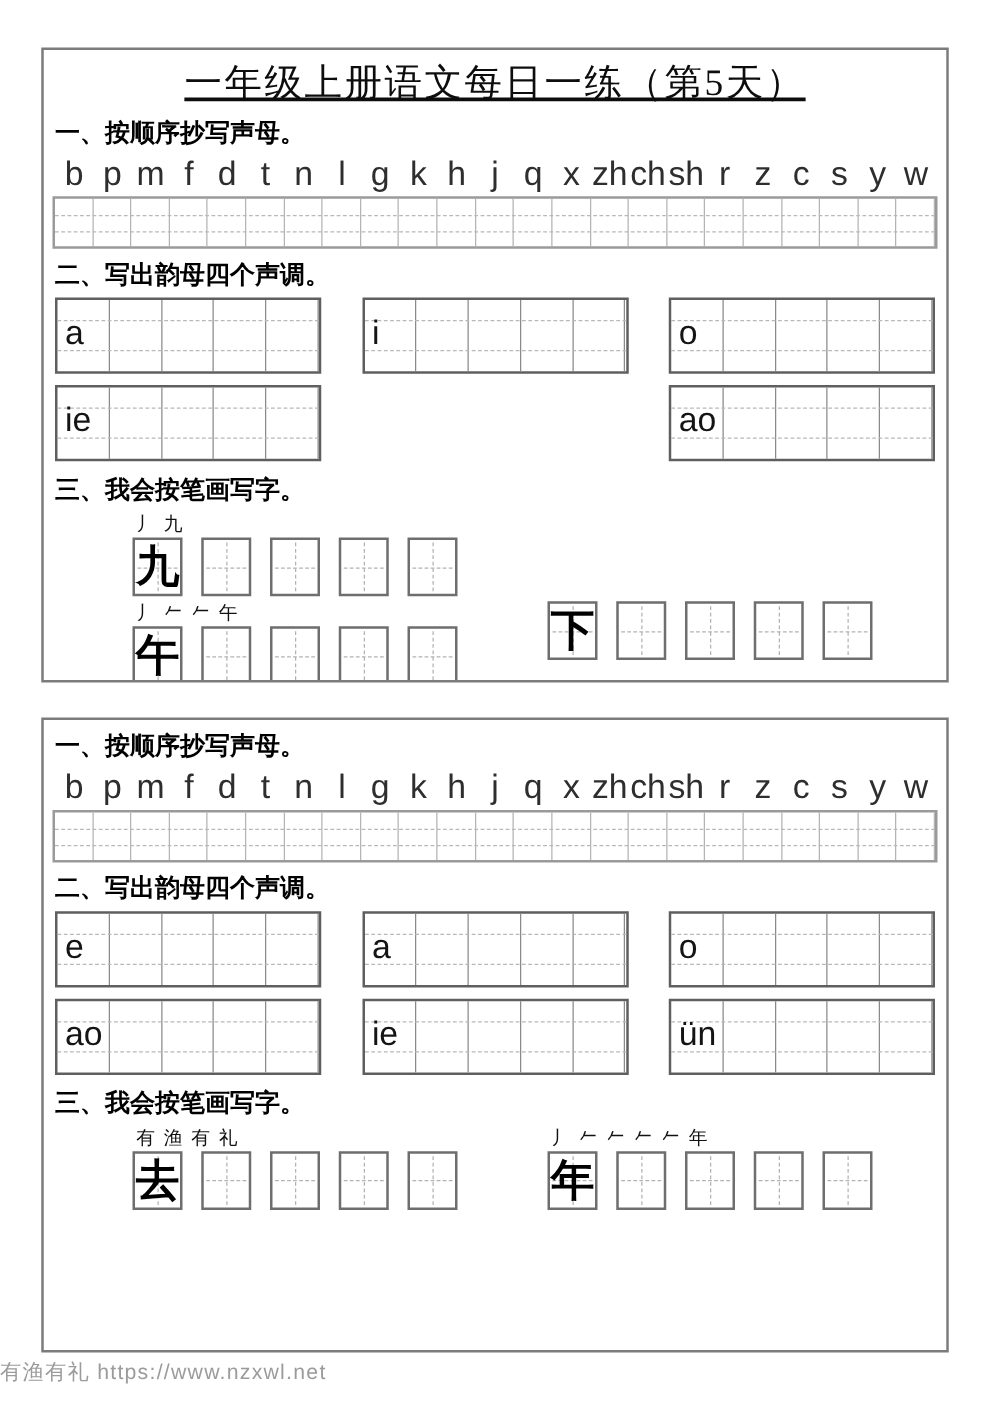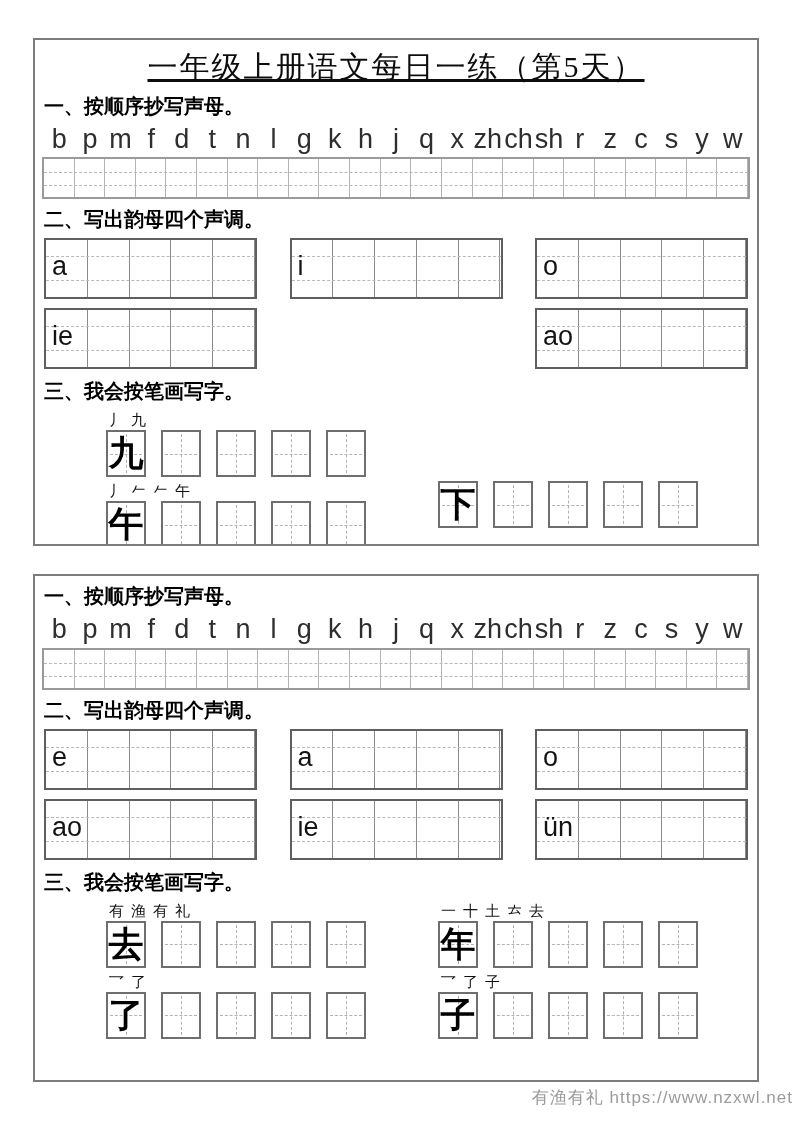--- a/index.html
+++ b/index.html
@@ -32,21 +32,21 @@
   .hint{font-family:Liberation Serif, serif;font-size:15px;letter-spacing:7px;
         height:20px;line-height:20px;color:#111;padding-left:3px;white-space:nowrap;}
   .boxes{display:flex;gap:15px;}
   .cbox{position:relative;width:40px;height:47px;border:2px solid #6e6e6e;
         box-sizing:border-box;background:#fff;}
   .cbox::before{content:"";position:absolute;left:2px;right:2px;top:50%;border-top:1px dashed #b2b2b2;}
   .cbox::after{content:"";position:absolute;top:2px;bottom:2px;left:50%;border-left:1px dashed #b2b2b2;}
   .glyph{position:absolute;left:0;top:0;right:0;bottom:0;display:flex;align-items:center;
          justify-content:center;font-family:"Liberation Serif",serif;font-size:35px;
          font-weight:700;color:#000;z-index:2;}
-  .watermark{position:absolute;left:0;right:0;top:1086px;text-align:right;
+  .watermark{position:absolute;left:0;right:0;top:1086px;text-align:left;
              font-size:17px;color:#9b9b9b;letter-spacing:1px;}
 </style>
 </head>
 <body>
 
 <div class="page">
   <div id="pages">
       <section class="panel">
         <h1 class="title">一年级上册语文每日一练（第5天）</h1>
         <div class="heading">一、按顺序抄写声母。</div>
@@ -325,50 +325,24 @@
               <div class="cbox">
                 <span class="glyph">去</span>
               </div>
               <div class="cbox"></div>
               <div class="cbox"></div>
               <div class="cbox"></div>
               <div class="cbox"></div>
             </div>
           </div>
           <div class="cgroup">
-            <div class="hint">一十土𠫓去</div>
+            <div class="hint">丿𠂉𠂉𠂉𠂉年</div>
             <div class="boxes">
               <div class="cbox">
                 <span class="glyph">年</span>
-              </div>
-              <div class="cbox"></div>
-              <div class="cbox"></div>
-              <div class="cbox"></div>
-              <div class="cbox"></div>
-            </div>
-          </div>
-        </div>
-        <div class="crow">
-          <div class="cgroup">
-            <div class="hint">乛了</div>
-            <div class="boxes">
-              <div class="cbox">
-                <span class="glyph">了</span>
-              </div>
-              <div class="cbox"></div>
-              <div class="cbox"></div>
-              <div class="cbox"></div>
-              <div class="cbox"></div>
-            </div>
-          </div>
-          <div class="cgroup">
-            <div class="hint">乛了子</div>
-            <div class="boxes">
-              <div class="cbox">
-                <span class="glyph">子</span>
               </div>
               <div class="cbox"></div>
               <div class="cbox"></div>
               <div class="cbox"></div>
               <div class="cbox"></div>
             </div>
           </div>
         </div>
       </section>
     </div>

